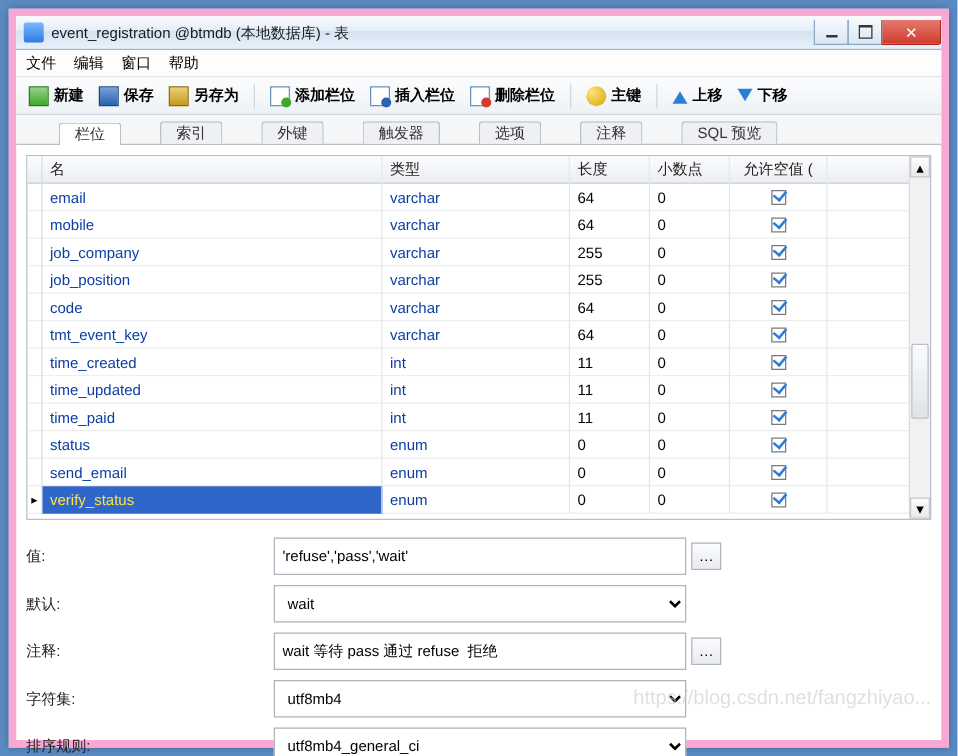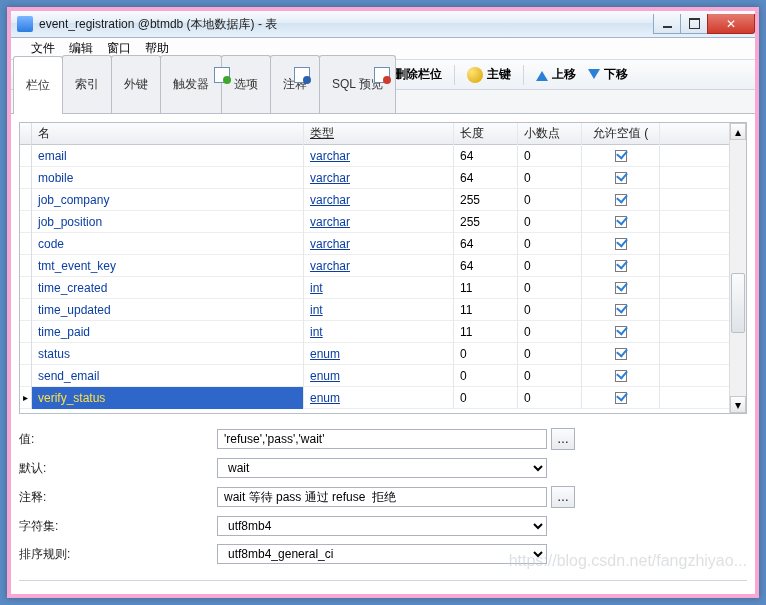--- a/index.html
+++ b/index.html
@@ -1,67 +1,67 @@
 <!DOCTYPE html>
 <html><head>
 <meta charset="utf-8">
 <style>
 * { margin: 0; padding: 0; box-sizing: border-box; font-family: "Microsoft YaHei", Tahoma, sans-serif; font-size: 12px; }
 body { background: #5a8ac2; width: 766px; height: 605px; position: relative; }
-.window { position: absolute; left: 7px; top: 7px; width: 752px; height: 591px; background: #fff; border: 4px solid #f9a8d4; box-shadow: 0 0 6px rgba(0,0,0,.3); }
+.window { position: absolute; left: 7px; top: 7px; width: 752px; height: 591px; background: #fff; border: 6px solid #f9a8d4; box-shadow: 0 0 6px rgba(0,0,0,.3); }
 .titlebar { height: 27px; background: linear-gradient(#fafcfe,#e3edf7 45%,#d3e3f2 46%,#e8f1fa); display: flex; align-items: center; padding-left: 6px; border-bottom: 1px solid #9fb6cd; }
 .titlebar .ticon { width: 16px; height: 16px; background: linear-gradient(#7cb6ff,#2b7de2); border-radius: 2px; margin-right: 6px; }
 .titlebar .ttxt { color: #1a1a1a; }
 .winbtns { margin-left: auto; display: flex; height: 20px; }
 .winbtn { width: 28px; height: 20px; border: 1px solid #8da9c5; border-top: none; margin-left: -1px; background: linear-gradient(#f4f8fc,#dbe7f3); display: flex; align-items: center; justify-content: center; color: #333; }
 .winbtn.close { width: 48px; background: linear-gradient(#e67a6f,#cf3b2c); color: #fff; border-color: #a8291c; border-bottom-right-radius: 3px; }
 .winbtn.min::before { content:""; width:9px; height:2px; background:#333; margin-top:7px; }
 .winbtn.max::before { content:""; width:9px; height:8px; border:1px solid #333; border-top:2px solid #333; }
-.menubar { height: 22px; border-bottom: 1px solid #d7dce2; display: flex; align-items: center; padding: 0 20px; gap: 14px; background:#fdfdfe; }
+.menubar { height: 22px; border-bottom: 1px solid #d7dce2; display: flex; align-items: center; padding: 0 8px; gap: 14px; background:#fdfdfe; }
 .menubar span { cursor: default; }
 .toolbar { height: 30px; border-bottom: 1px solid #cfd6de; display: flex; align-items: center; padding: 0 6px; gap: 4px; background: linear-gradient(#fbfcfd,#eef2f6); font-weight: bold; }
 .tbtn { display: flex; align-items: center; gap: 4px; padding: 2px 4px; }
 .tico { width: 16px; height: 16px; display:inline-block; }
 .tico.new { background: linear-gradient(#9cd08a,#3fa72c); border:1px solid #2d7a1f; }
 .tico.save { background: linear-gradient(#7aa0d8,#2a62b0); border:1px solid #1d4780; }
 .tico.saveas { background: linear-gradient(#e9d07a,#c29b19); border:1px solid #8b6e10; }
 .tsep { width:1px; height:20px; background:#cfd6de; margin:0 4px; }
 .tico.field { background:#fff; border:1px solid #6a8fb8; position:relative;}
 .tico.field::after{content:"";position:absolute;right:-2px;bottom:-2px;width:8px;height:8px;border-radius:50%;}
 .tico.add::after{background:#3fa72c;}
 .tico.ins::after{background:#2a62b0;}
 .tico.del::after{background:#cf3b2c;}
 .tico.key{background:radial-gradient(circle at 30% 30%,#ffe27a,#d7a400);border-radius:50%;}
 .tico.up{width:0;height:0;border:6px solid transparent;border-bottom:10px solid #2a7fd6;margin-top:-4px;}
 .tico.down{width:0;height:0;border:6px solid transparent;border-top:10px solid #2a7fd6;margin-top:4px;}
 .tabs { display:flex; border-bottom:1px solid #b9bfc6; background:#f4f6f8; padding-left:2px; height:24px; align-items:flex-end; }
-.tab { padding:20px 12px; border:1px solid #b9bfc6; border-bottom:none; background:#eef0f3; margin-right:-1px; color:#333; cursor:default; border-top-left-radius:3px; border-top-right-radius:3px; }
+.tab { padding:0 12px; border:1px solid #b9bfc6; border-bottom:none; background:#eef0f3; margin-right:-1px; color:#333; cursor:default; border-top-left-radius:3px; border-top-right-radius:3px;margin-left:32px; }
 .tab.active { background:#fff; position:relative; top:1px; }
 .content { padding:8px; }
 .tablewrap { border:1px solid #b9bfc6; height:292px; position:relative; background:#fff; }
 .thead { display:flex; background:linear-gradient(#fbfcfd,#ebeef2); border-bottom:1px solid #c4cad1; height:22px; align-items:center; font-weight:normal; color:#222; }
 .th, .td { padding:0 6px; height:22px; display:flex; align-items:center; border-right:1px solid #e4e7eb; }
 .th.c0,.td.c0{width:12px;padding:0;border-right:1px solid #d9dde2;justify-content:center;}
-.c1{width:272px;} .c2{width:150px;text-decoration:underline;} .c3{width:64px;text-align:center;} .c4{width:64px;} .c5{width:78px;justify-content:center;}
+.c1{width:272px;} .c2{width:150px;} .c3{width:64px;text-align:center;} .c4{width:64px;} .c5{width:78px;justify-content:center;}
 .tbody { }
 .tr { display:flex; border-bottom:1px solid #ebedef; height:22px; align-items:center; }
 .tr .c1,.tr .c2{color:#0b3ea2;text-align:right;}
 .tr.sel .td.c1{background:#2f66c9;color:#fde047;}
 .tr.sel .td.c0{color:#000;}
 .tr .td.c0::before{content:"";}
 .tr.sel .td.c0::before{content:"▸";font-size:10px;}
 .ck{width:12px;height:12px;border:1px solid #7a7a7a;background:#fff;position:relative;}
 .ck.checked::after{content:"";position:absolute;left:1px;top:-1px;width:8px;height:5px;border:2px solid #2a7fd6;border-top:none;border-right:none;transform:rotate(-50deg);}
 .vscroll{position:absolute;right:0;top:0;bottom:0;width:17px;background:#f1f1f1;border-left:1px solid #d9dde2;}
 .vscroll .arrow{height:17px;background:linear-gradient(#fefefe,#e8e8e8);border:1px solid #c9c9c9;display:flex;align-items:center;justify-content:center;}
 .vscroll .arrow.b{position:absolute;bottom:0;left:0;right:0;}
 .vscroll .thumb{position:absolute;left:1px;right:1px;top:150px;height:60px;background:linear-gradient(#fafbfc,#dfe3e8);border:1px solid #b9bfc6;border-radius:2px;}
 .details { margin-top:14px; display:grid; grid-template-columns:198px 330px 28px; row-gap:8px; align-items:center; }
 .details .lab{color:#222;}
-.details input, .details select{border:1px solid #acb3bc;height:20px;padding:0 6px;width:100%;background:#fff;}
+.details input, .details select{border:1px solid #acb3bc;height:30px;padding:0 6px;width:100%;background:#fff;}
 .dots{width:24px;height:22px;border:1px solid #acb3bc;background:linear-gradient(#fbfcfd,#e8ebef);display:flex;align-items:center;justify-content:center;margin-left:4px;}
 .hr{margin:16px 0 4px;border:none;border-top:1px solid #cfd6de;}
 .status{position:absolute;left:0;right:0;bottom:0;height:22px;border-top:1px solid #cfd6de;background:linear-gradient(#fbfcfd,#eef1f5);padding:0 6px;display:flex;align-items:center;}
 .watermark{position:absolute;right:8px;bottom:24px;color:#c8ccd1;font-size:16px;opacity:.6;}
 </style>
 </head>
 <body>
 
 <div class="window">
   <div class="titlebar">

